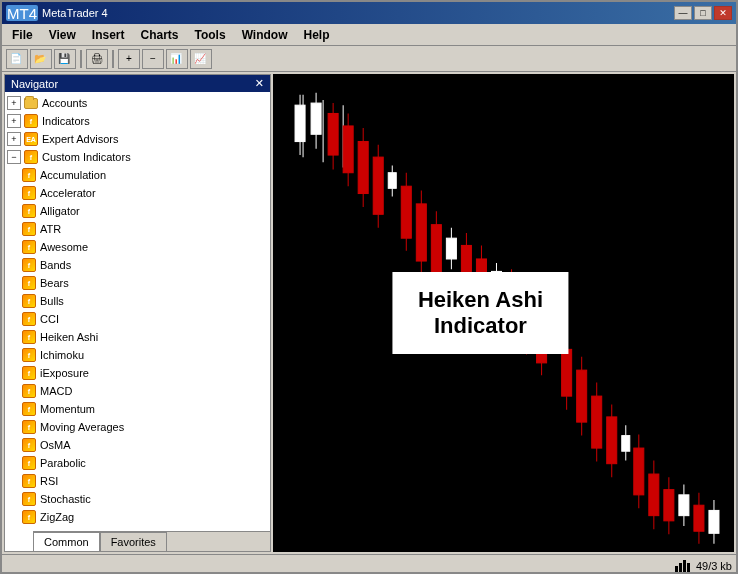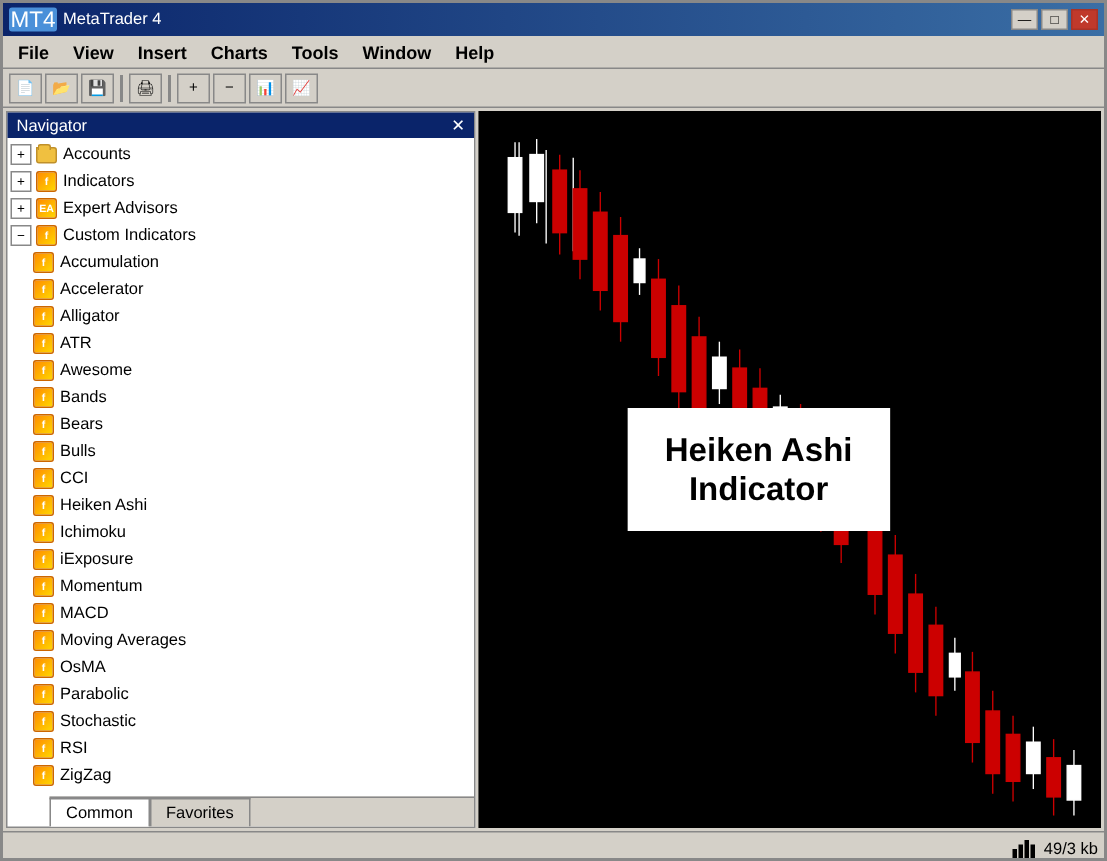--- a/index.html
+++ b/index.html
@@ -106,21 +106,21 @@
 
     
     .main-content {
       display: flex;
       height: calc(574px - 22px - 22px - 26px - 22px);
       background: #d4d0c8;
     }
 
     
     .navigator {
-      width: 313px;
+      width: 267px;
       background: white;
       border: 1px solid #888;
       display: flex;
       flex-direction: column;
       margin: 2px;
       flex-shrink: 0;
     }
     .navigator-header {
       background: #0a246a;
       color: white;
@@ -442,57 +442,57 @@
         <div class="tree-item indent-1">
           <div class="tree-icon">
               <div class="indicator-icon">f</div>
             </div>
           <span class="tree-label">iExposure</span>
         </div>
         <div class="tree-item indent-1">
           <div class="tree-icon">
               <div class="indicator-icon">f</div>
             </div>
+          <span class="tree-label">MACD</span>
+        </div>
+        <div class="tree-item indent-1">
+          <div class="tree-icon">
+              <div class="indicator-icon">f</div>
+            </div>
           <span class="tree-label">Momentum</span>
         </div>
         <div class="tree-item indent-1">
           <div class="tree-icon">
               <div class="indicator-icon">f</div>
             </div>
-          <span class="tree-label">MACD</span>
-        </div>
-        <div class="tree-item indent-1">
-          <div class="tree-icon">
-              <div class="indicator-icon">f</div>
-            </div>
           <span class="tree-label">Moving Averages</span>
         </div>
         <div class="tree-item indent-1">
           <div class="tree-icon">
               <div class="indicator-icon">f</div>
             </div>
           <span class="tree-label">OsMA</span>
         </div>
         <div class="tree-item indent-1">
           <div class="tree-icon">
               <div class="indicator-icon">f</div>
             </div>
           <span class="tree-label">Parabolic</span>
         </div>
         <div class="tree-item indent-1">
           <div class="tree-icon">
               <div class="indicator-icon">f</div>
             </div>
+          <span class="tree-label">RSI</span>
+        </div>
+        <div class="tree-item indent-1">
+          <div class="tree-icon">
+              <div class="indicator-icon">f</div>
+            </div>
           <span class="tree-label">Stochastic</span>
-        </div>
-        <div class="tree-item indent-1">
-          <div class="tree-icon">
-              <div class="indicator-icon">f</div>
-            </div>
-          <span class="tree-label">RSI</span>
         </div>
         <div class="tree-item indent-1">
           <div class="tree-icon">
               <div class="indicator-icon">f</div>
             </div>
           <span class="tree-label">ZigZag</span>
         </div>
 
       </div>
 

